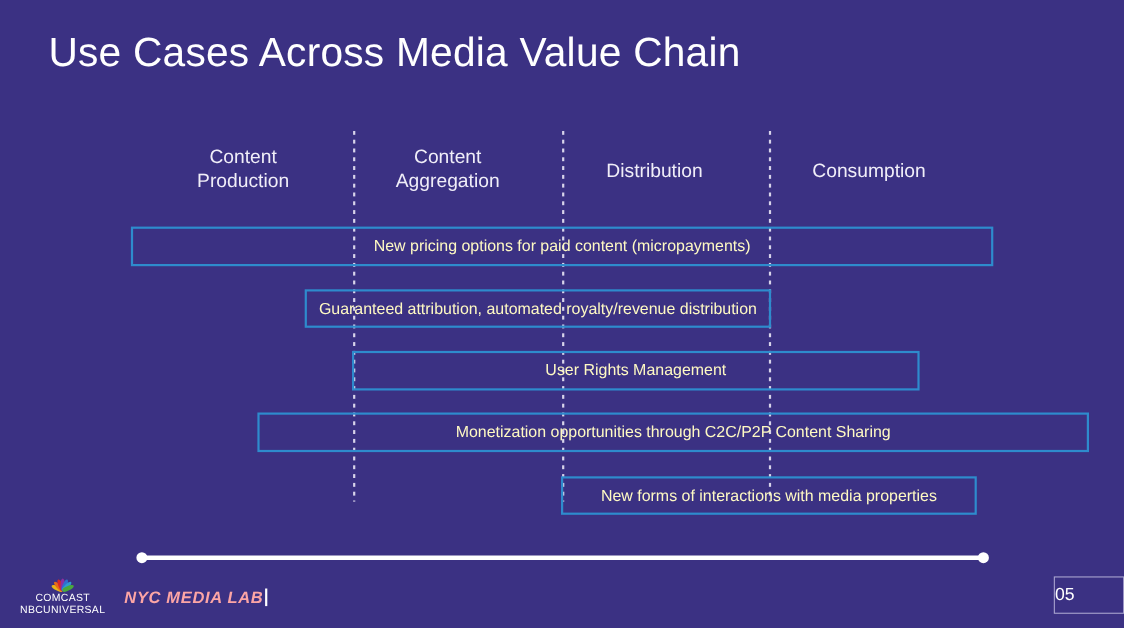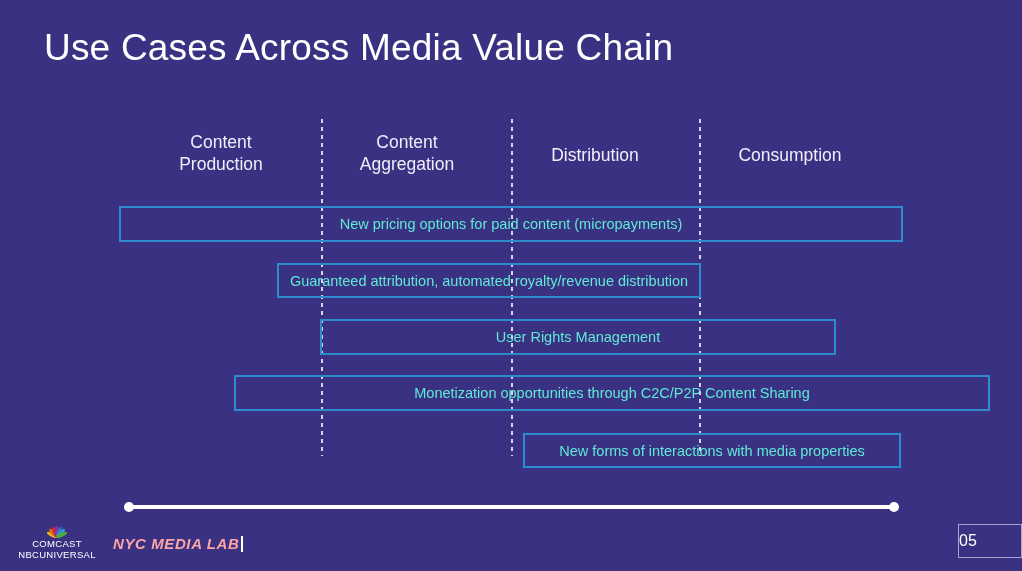--- a/index.html
+++ b/index.html
@@ -55,21 +55,21 @@
     background-size: 2px 8px;
     background-repeat: repeat-y;
   }
 
   
   .bar {
     position: absolute;
     box-sizing: border-box;
     border: 2px solid #2e8bcd;
     background: transparent;
-    color: #5eead4;
+    color: #fef9c3;
     font-size: 14.5px;
     display: flex;
     align-items: center;
     justify-content: center;
     text-align: center;
     white-space: nowrap;
   }
 
   
   #timeline {
@@ -203,21 +203,21 @@
   </div>
 
   <div class="bar" style="left:320px; top:319px; width:516px; height:36px;align-items:center;">
     <span>User Rights Management</span>
   </div>
 
   <div class="bar" style="left:234px; top:375px; width:756px; height:36px;">
     <span>Monetization opportunities through C2C/P2P Content Sharing</span>
   </div>
 
-  <div class="bar" style="left:510px; top:433px; width:378px; height:35px;margin-left:13px;">
+  <div class="bar" style="left:510px; top:433px; width:378px; height:35px;">
     <span>New forms of interactions with media properties</span>
   </div>
 
   <div id="timeline">
     <div class="line"></div>
     <div class="dot left"></div>
     <div class="dot right"></div>
   </div>
 
   <div id="comcast-logo">

